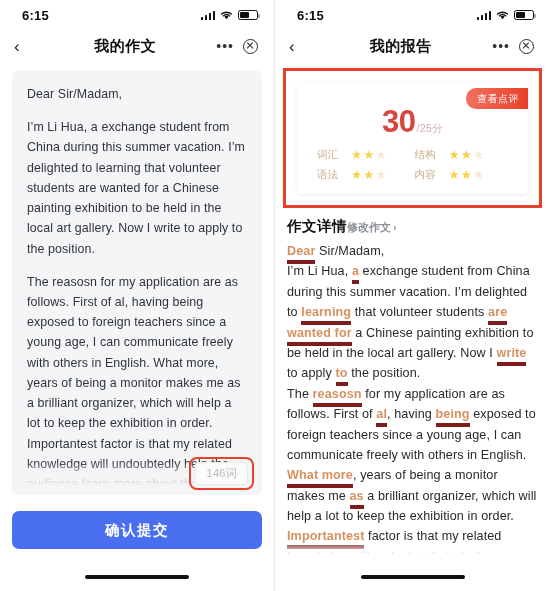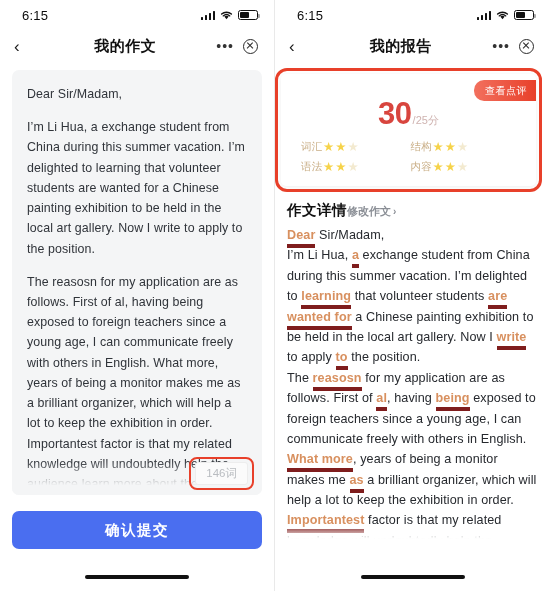--- a/index.html
+++ b/index.html
@@ -11,21 +11,21 @@
   }
   .app { display: flex; width: 550px; height: 591px; }
   .phone { width: 275px; height: 591px; position: relative; background: #fff; overflow: hidden; }
   .phone.left { border-right: 1px solid #e9e9e9; }
 
   
   .statusbar {
     height: 30px; display: flex; align-items: center;
     justify-content: space-between; padding: 0 16px 0 22px;
   }
-  .status-time { font-size: 13px; font-weight: 400; color: #0b0b0b; letter-spacing: .2px; }
+  .status-time { font-size: 13px; font-weight: 700; color: #0b0b0b; letter-spacing: .2px; }
   .status-icons { display: flex; align-items: center; gap: 5px; }
   .signal { display: flex; align-items: flex-end; gap: 1.5px; height: 9px; }
   .signal i { width: 2.5px; background: #111; display: block; border-radius: .5px; }
   .signal i:nth-child(1){ height: 3px; }
   .signal i:nth-child(2){ height: 5px; }
   .signal i:nth-child(3){ height: 7px; }
   .signal i:nth-child(4){ height: 9px; }
   .wifi { position: relative; width: 13px; height: 10px; }
   .wifi svg { display: block; }
   .battery { width: 20px; height: 10px; border: 1.3px solid #111; border-radius: 2.5px; position: relative; padding: 1.3px; }
@@ -78,21 +78,21 @@
     height: 38px; font-size: 14.5px; font-weight: 700; letter-spacing: 1.5px;
     font-family: inherit; cursor: pointer;
   }
   .home-indicator {
     position: absolute; bottom: 12px; left: 50%; transform: translateX(-50%);
     width: 104px; height: 4px; background: #111; border-radius: 3px;
   }
 
   
   .score-outline {
-    margin: 6px 8px 0 0; border: 3px solid #e8402a; border-radius: 12px; padding: 3px;
+    margin: 6px 8px 0 8px; border: 3px solid #e8402a; border-radius: 0; padding: 11px;
   }
   .score-card {
     background: #fff; border-radius: 5px; padding: 8px 0 12px 0; position: relative;
     box-shadow: 0 1px 4px rgba(0,0,0,.07);
   }
   .view-comment {
     position: absolute; top: 6px; right: 0;
     background: linear-gradient(to right, #f2705e, #e8402a);
     color: #fff; font-size: 10px; padding: 3.5px 9px 3.5px 11px;
     border-radius: 10px 0 0 10px; letter-spacing: .5px;
@@ -100,21 +100,21 @@
   .score-main { text-align: center; padding: 14px 0 6px 0; }
   .score-num {
     font-size: 31px; font-weight: 700; color: #d8453e; letter-spacing: -.5px;
     font-family: "Liberation Sans", sans-serif;
   }
   .score-total { font-size: 11px; color: #cfb3b0; margin-left: 1px; }
   .rating-grid {
     display: grid; grid-template-columns: 1fr 1fr; row-gap: 6px;
     padding: 2px 16px 0 20px;
   }
-  .rating { display: flex; align-items: center; gap: 0; }
+  .rating { display: flex; align-items: center; gap: 12px; }
   .rating-label { font-size: 10.5px; color: #c9ae86; min-width: 22px; letter-spacing: .3px; }
   .stars { display: flex; gap: 1px; }
   .star { font-size: 12.5px; line-height: 1; color: #f6d34a; }
   .star.off { color: #f3ead0; }
 
   
   .detail-head {
     display: flex; align-items: baseline; justify-content: flex-start;
     padding: 9px 12px 5px 12px;
   }

